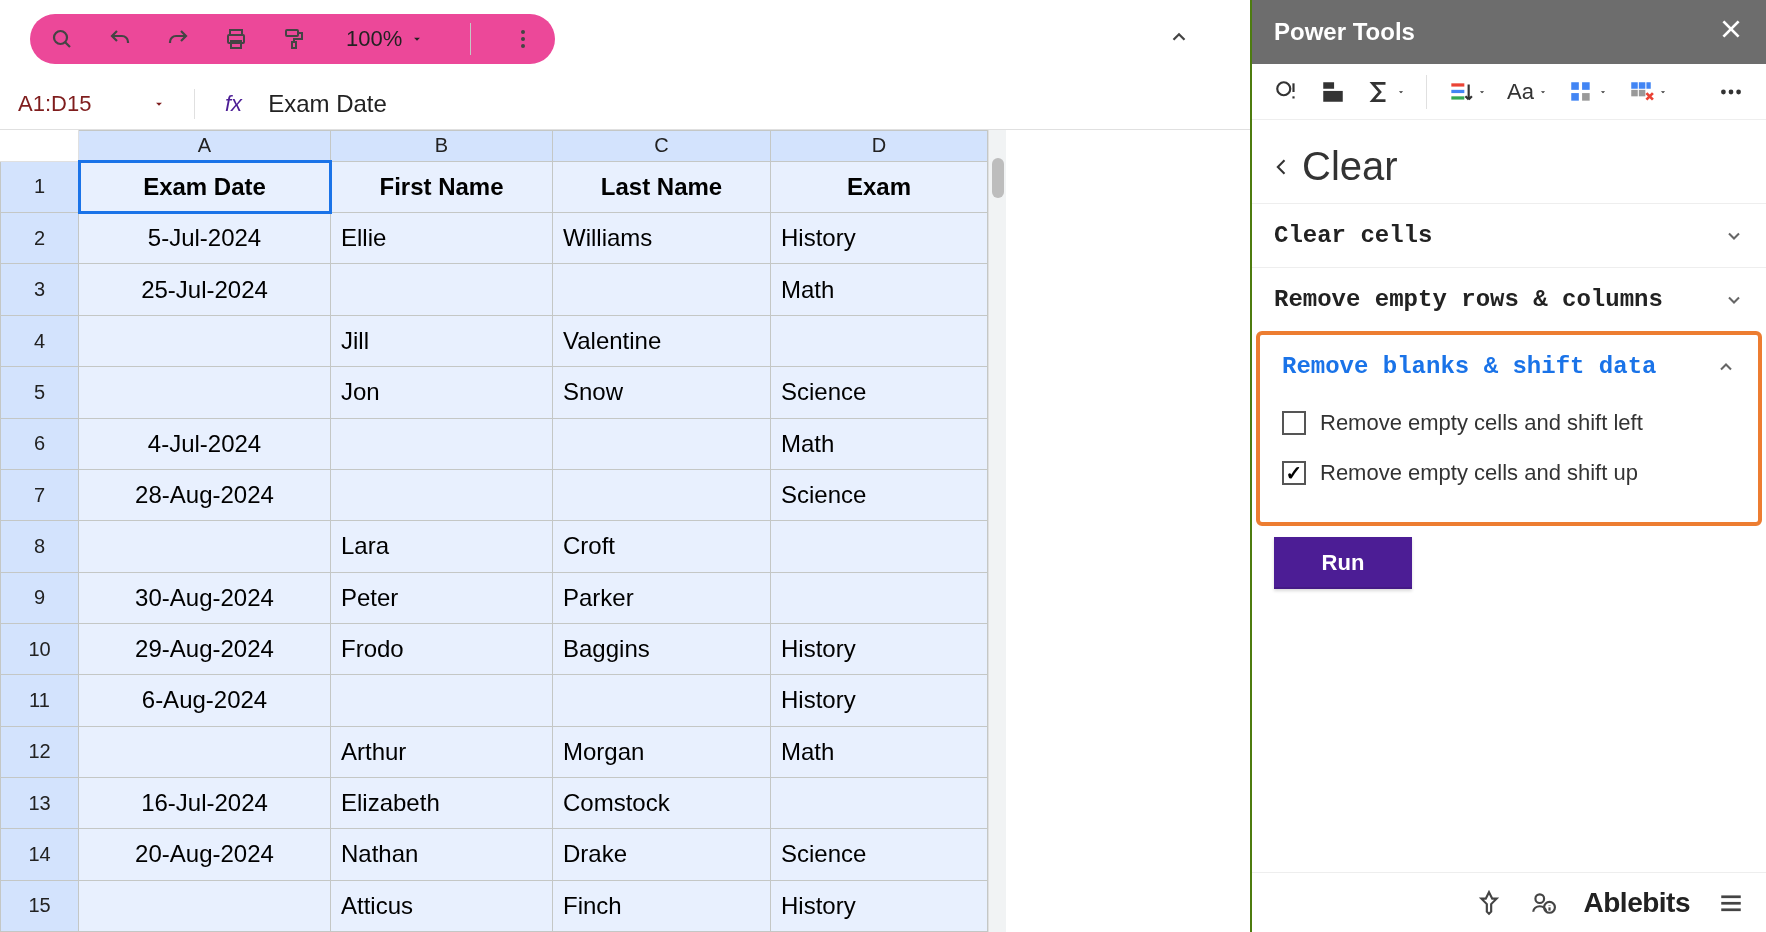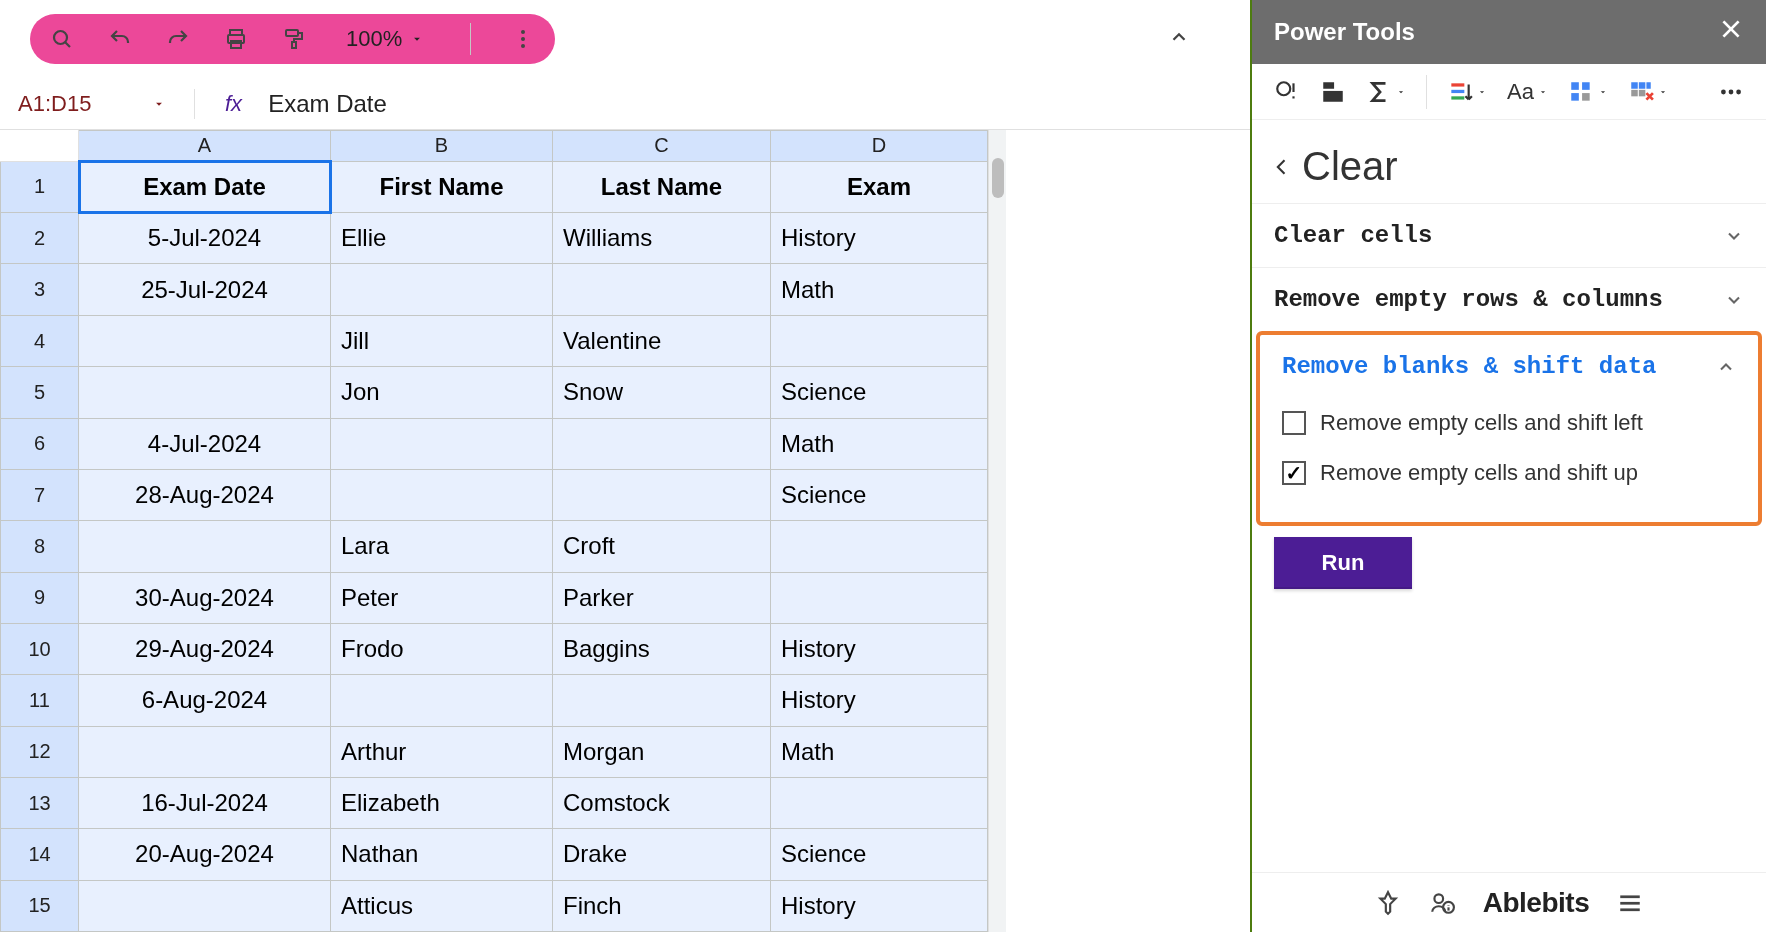--- a/index.html
+++ b/index.html
@@ -45,21 +45,21 @@
 .clear-crumb svg { width: 20px; height: 30px; }
 .section-row { display: flex; align-items: center; justify-content: space-between; padding: 18px 22px; font-size: 24px; color: #222; font-weight: bold; cursor: pointer; font-family: Liberation Mono, monospace; }
 .section-row.active { color: #1a73e8; }
 .section-row svg { width: 20px; height: 20px; color: #666; }
 .hr-line { height: 1px; background: #eee; margin: 0 0; }
 .highlight-box { border: 4px solid #ed7d31; border-radius: 6px; margin: 0 4px; padding: 0 0 24px 0; }
 .checkbox-row { display: flex; align-items: center; gap: 14px; padding: 12px 22px; font-size: 22px; color: #333; }
 .checkbox-box { width: 24px; height: 24px; border: 2px solid #555; display: flex; align-items: center; justify-content: center; cursor: pointer; }
 .checkbox-box.checked::after { content: "✓"; font-size: 20px; font-weight: bold; color: #000; line-height: 1; }
 .run-btn { margin: 11px 22px; width: 138px; height: 52px; background: #4c1d95; color: #fff; border: none; border-radius: 0; font-size: 22px; font-weight: bold; cursor: pointer; box-shadow: 0 2px 3px rgba(0,0,0,0.15), inset 0 -2px 0 rgba(0,0,0,0.1); }
-.panel-footer { display: flex; align-items: center; justify-content: center; gap: 28px; padding: 14px 22px; border-top: 1px solid #eee; height: 60px; }
+.panel-footer { display: flex; align-items: center; justify-content: flex-end; gap: 28px; padding: 14px 22px; border-top: 1px solid #eee; height: 60px; }
 .panel-footer svg { width: 26px; height: 26px; color: #444; cursor: pointer; }
 .brand { font-size: 28px; color: #222; font-weight: bold; letter-spacing: -0.5px; }
 </style>
 </head>
 <body>
 
 <div class="main-area">
 
   <div class="toolbar-row">
     <div class="toolbar-pill">

